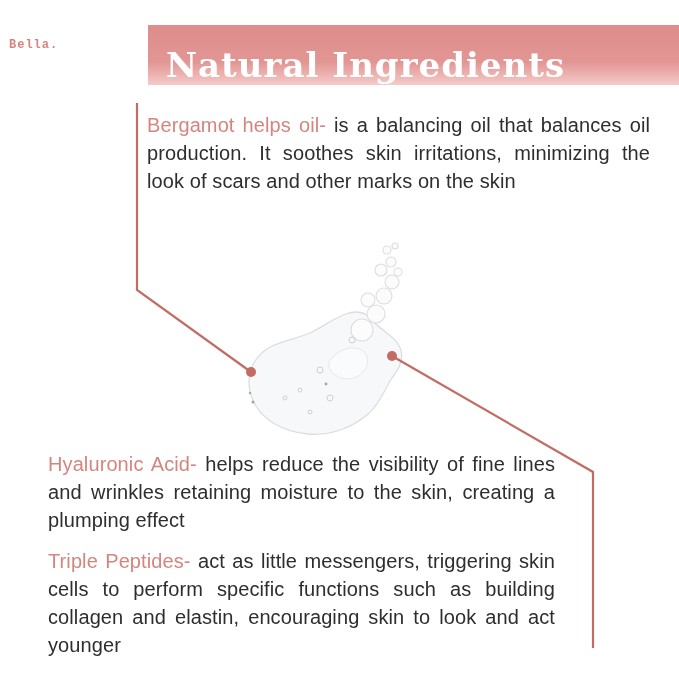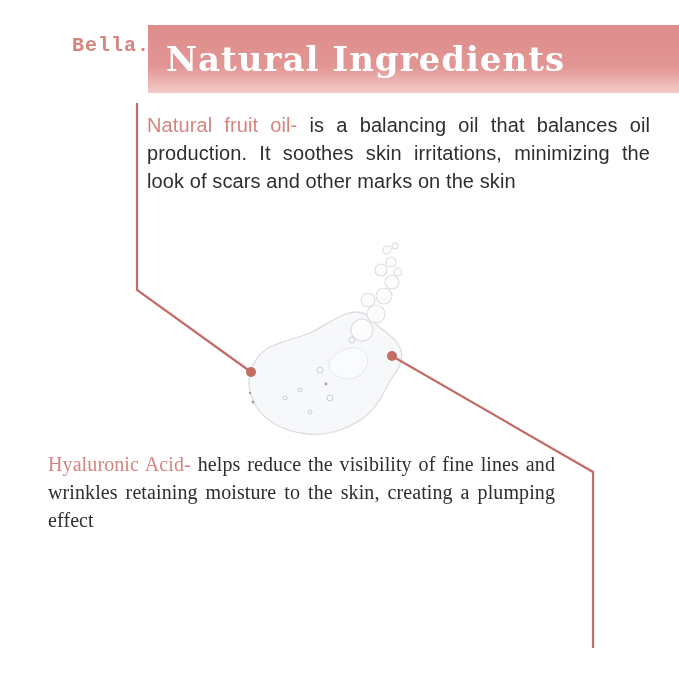--- a/index.html
+++ b/index.html
@@ -13,31 +13,31 @@
   }
   html,body{margin:0;padding:0;}
   body{
     width:679px;height:679px;background:#ffffff;position:relative;overflow:hidden;
     font-family:"Liberation Sans", sans-serif;
   }
   .canvas{position:absolute;inset:0;width:679px;height:679px;}
 
   
   .logo{
-    position:absolute;left:32px;top:32px;width:118px;text-align:right;
+    position:absolute;left:9px;top:32px;width:118px;text-align:left;
     font-family:"Liberation Mono","DejaVu Sans Mono",monospace;
-    font-weight:700;font-size:20px;line-height:27px;letter-spacing:1px;
+    font-weight:700;font-size:12px;line-height:27px;letter-spacing:1px;
     color:var(--accent);
   }
 
   
   .banner{
-    position:absolute;left:148px;top:25px;right:0;height:68px;
+    position:absolute;left:148px;top:25px;right:0;height:60px;
     background:linear-gradient(180deg,var(--banner-top) 0%,var(--banner-mid) 62%,var(--banner-bottom) 100%);
-    display:flex;align-items:center;
+    display:flex;align-items:flex-end;
   }
   .banner .title{
     font-family:"DejaVu Serif","Liberation Serif",serif;
     font-weight:700;font-size:34px;letter-spacing:1px;
     color:var(--title-text);padding-left:18px;white-space:nowrap;
   }
 
   
   .overlay{position:absolute;inset:0;width:679px;height:679px;pointer-events:none;}
   .callout{stroke:var(--callout);stroke-width:2.2;fill:none;stroke-linejoin:miter;}
@@ -47,21 +47,21 @@
   .bubble{fill:#fcfcfd;stroke:#d3d4d9;stroke-width:1.1;stroke-opacity:.85;}
   .speck{fill:none;stroke:#c9cad0;stroke-width:1;}
   .dark-speck{fill:#9a9aa0;stroke:none;}
 
   
   .block{
     position:absolute;color:var(--body-text);
     font-size:20px;line-height:28px;text-align:justify;letter-spacing:.1px;
   }
   .block-top{left:147px;top:111px;width:503px;}
-  .block-bottom{left:48px;top:450px;width:507px;font-family:Liberation Serif, serif;}
+  .block-bottom{left:48px;top:450px;width:507px;}
   .para{margin:0 0 13px 0;}
   .para:last-child{margin-bottom:0;}
   .iname{color:var(--accent);}
 </style>
 </head>
 <body>
 
 <div class="canvas">
 
   <div class="logo">
@@ -109,25 +109,29 @@
 
     <polyline class="callout" points="137,103 137,290 251,372"></polyline>
     <circle class="callout-dot" cx="251" cy="372" r="5"></circle>
 
     <polyline class="callout" points="392,356 593,472 593,648"></polyline>
     <circle class="callout-dot" cx="392" cy="356" r="5"></circle>
   </svg>
 
   <div class="block block-top">
     <p class="para">
-      <span class="iname">Natural fruit oil-</span>
+      <span class="iname">Bergamot helps oil-</span>
       <span class="idesc">is a balancing oil that balances oil production. It soothes skin irritations, minimizing the look of scars and other marks on the skin</span>
     </p>
   </div>
 
   <div class="block block-bottom">
     <p class="para">
       <span class="iname">Hyaluronic Acid-</span>
       <span class="idesc">helps reduce the visibility of fine lines and wrinkles retaining moisture to the skin, creating a plumping effect</span>
     </p>
+    <p class="para">
+      <span class="iname">Triple Peptides-</span>
+      <span class="idesc">act as little messengers, triggering skin cells to perform specific functions such as building collagen and elastin, encouraging skin to look and act younger</span>
+    </p>
   </div>
 
 </div>
 
 </body></html>

